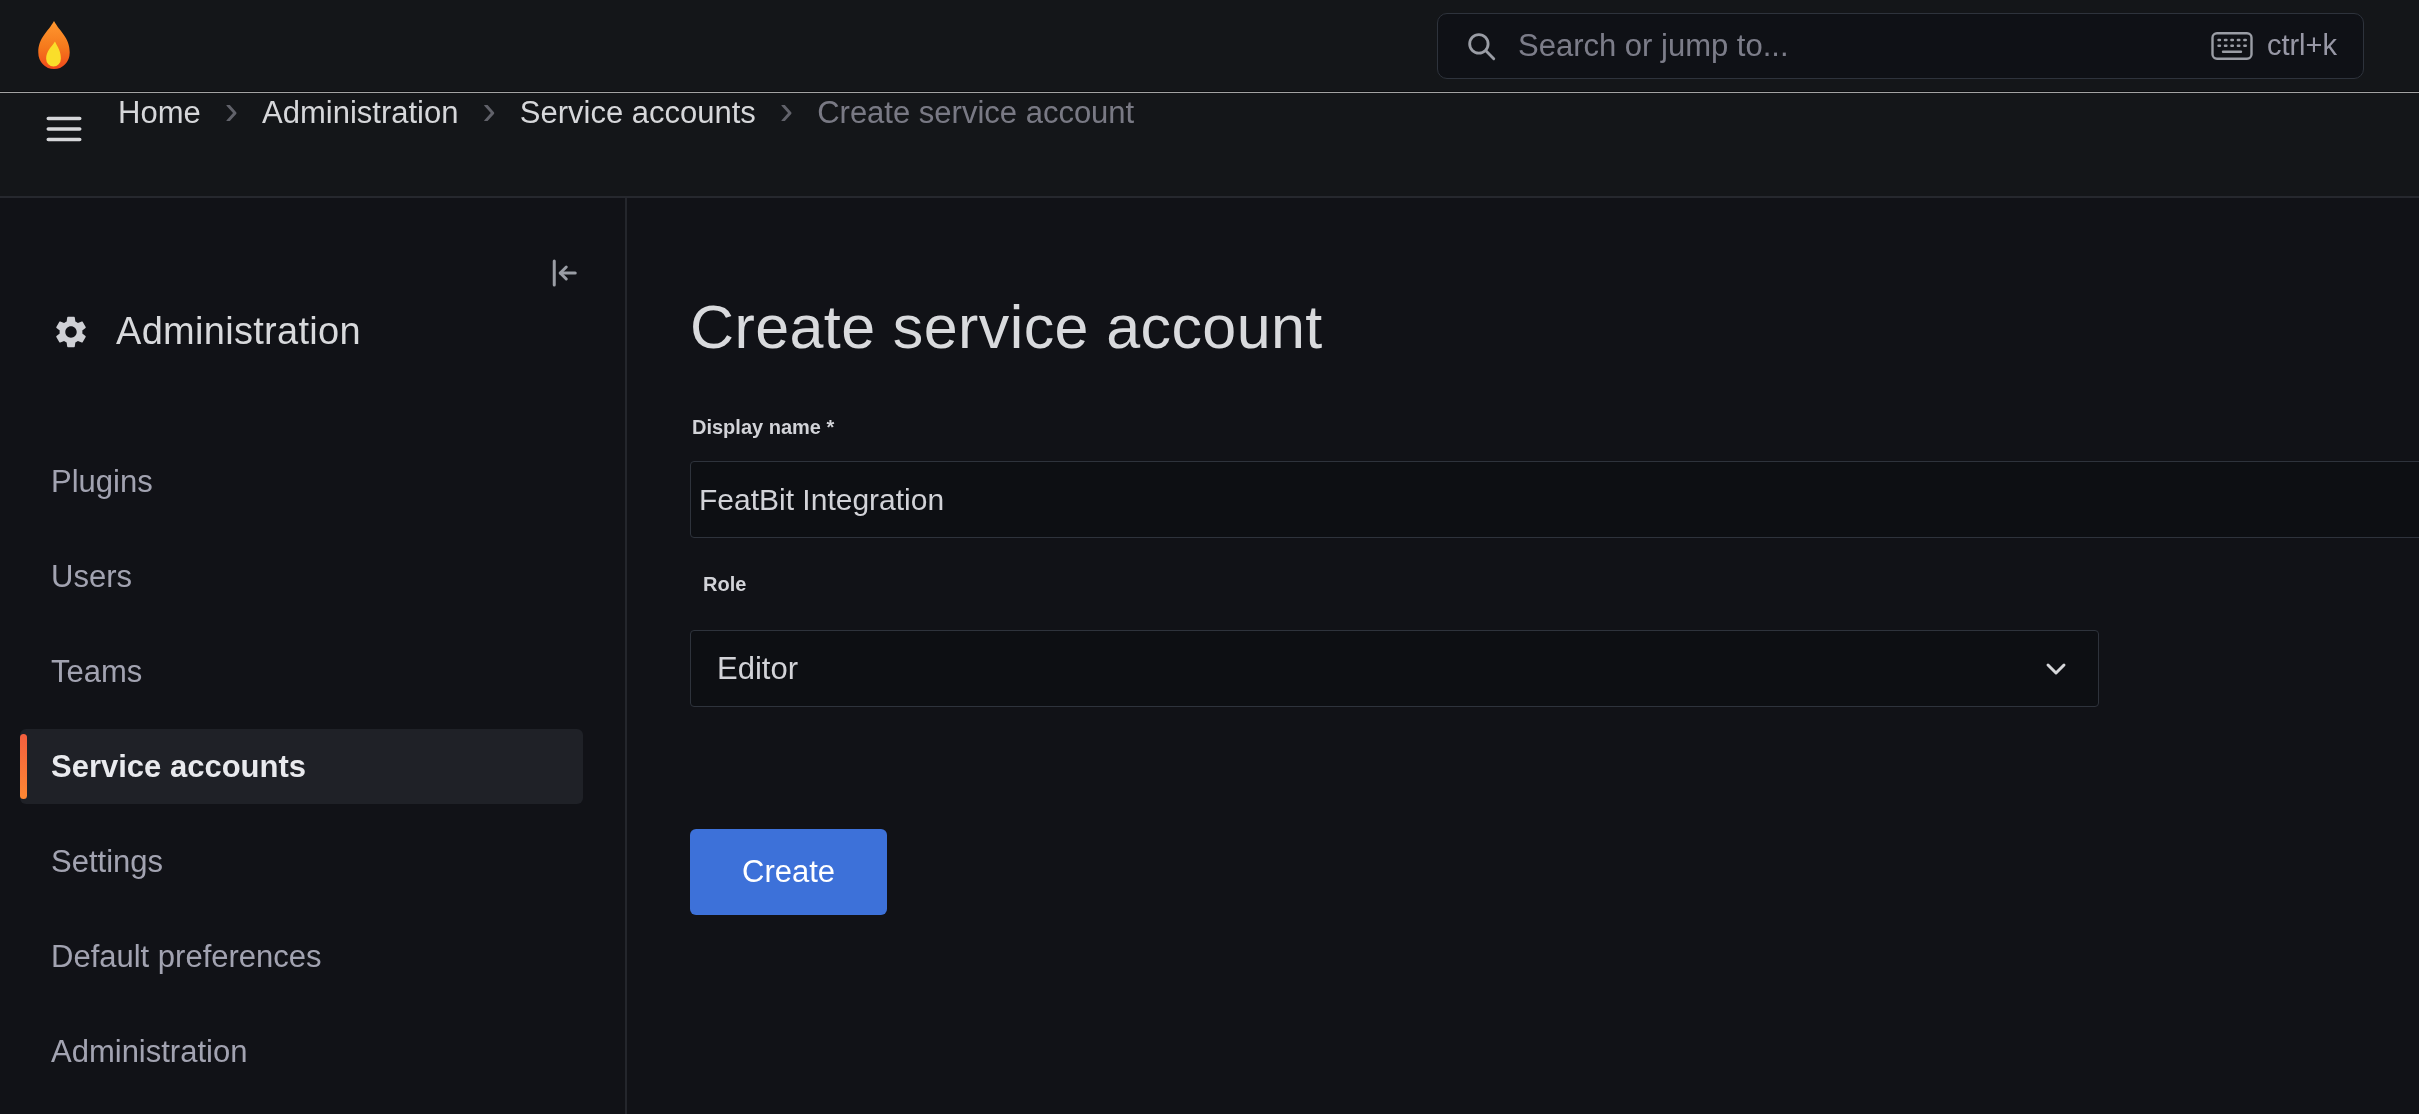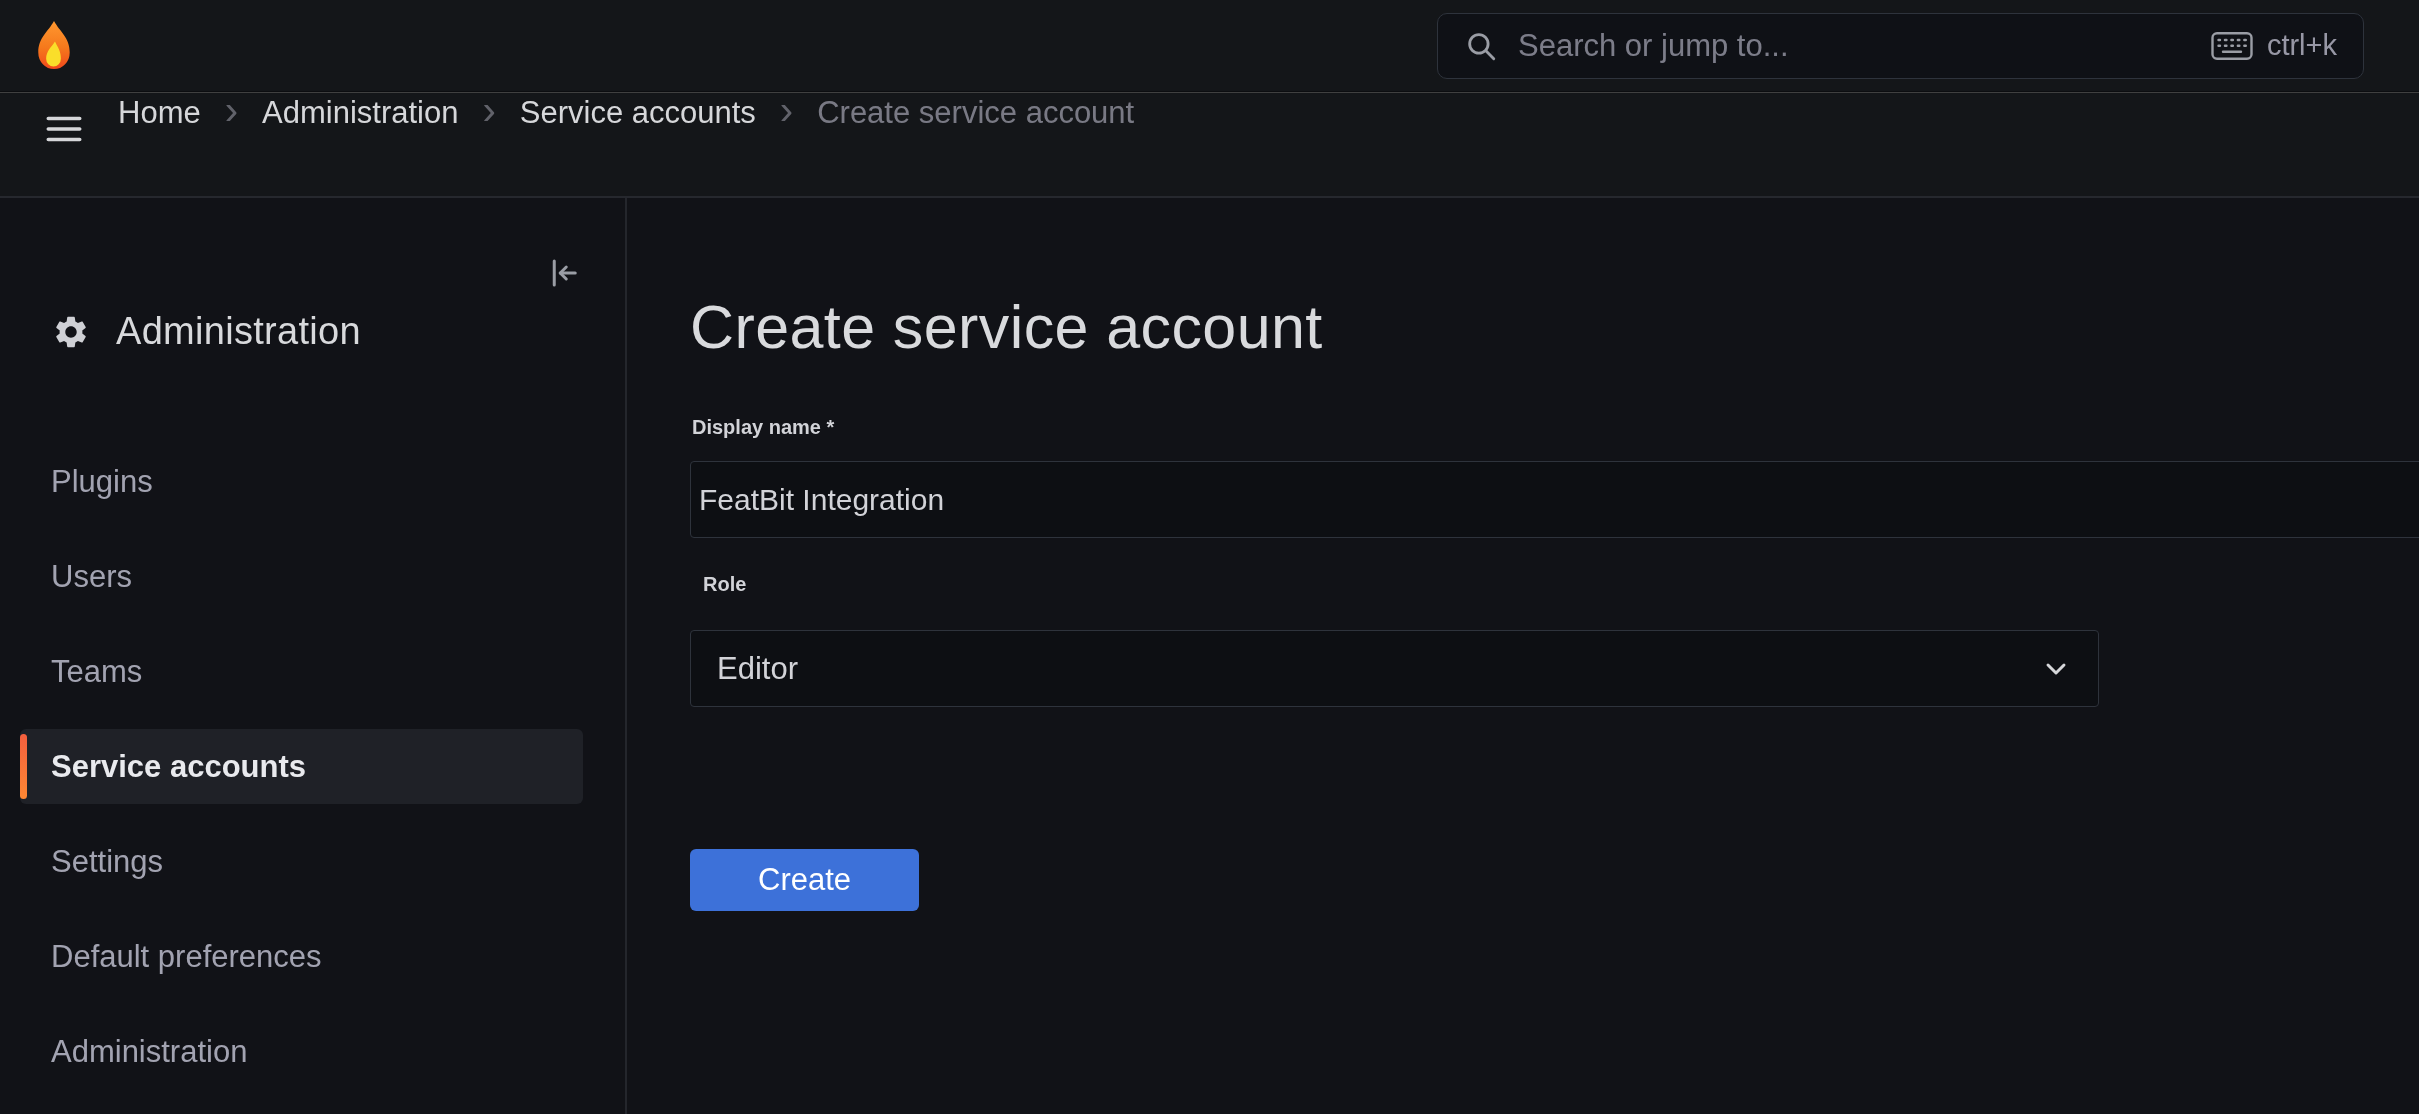--- a/index.html
+++ b/index.html
@@ -1,20 +1,20 @@
 <!DOCTYPE html>
 <html><head>
 <meta charset="utf-8">
 <style>
   * { margin:0; padding:0; box-sizing:border-box; }
   html,body { background:#0e0f13; }
   body { font-family:"Liberation Sans", sans-serif; }
 
   #app { position:relative; width:2419px; height:1114px; overflow:hidden;
-         background:#404040; color:#ccccdc; }
+         background:#a3a3a3; color:#ccccdc; }
 
   
   .topbar { position:absolute; top:0; left:0; width:100%; height:92px;
             background:#141619; border-bottom:1px solid #0c0d10;
             display:flex; align-items:center; padding:0 55px 0 26px; }
   .logo-btn { width:56px; height:60px; display:flex; align-items:center;
               justify-content:center; background:none; border:none; cursor:pointer; }
   .search-box { margin-left:auto; width:927px; height:66px; background:#0f1116;
                 border:1.5px solid #2e333c; border-radius:10px;
                 display:flex; align-items:center; padding:0 26px; gap:20px; }
@@ -66,24 +66,24 @@
   .label-display-name { top:218px; }
   .label-role { top:375px;margin-left:11px; }
   .text-input { position:absolute; top:263px; left:63px; width:1746px; height:77px;
                 background:#0d0f13; border:1.5px solid #2e333c; border-radius:4px;
                 color:#d2d3d8; font-size:30px; padding:0 8px; font-family:Liberation Sans, sans-serif;
                 outline:none; }
   .select-box { position:absolute; top:432px; left:63px; width:1409px; height:77px;
                 background:#0d0f13; border:1.5px solid #2e333c; border-radius:4px;
                 display:flex; align-items:center; justify-content:space-between;
                 padding:0 26px; font-size:31px; color:#d2d3d8; cursor:pointer; }
-  .create-btn { position:absolute; top:631px; left:63px; height:62px; padding:0 68px;
+  .create-btn { position:absolute; top:631px; left:63px; height:86px; padding:0 52px;
                 background:#3D71D9; border:none; border-radius:6px; color:#ffffff;
                 font-size:31px; font-weight:500; font-family:inherit; cursor:pointer;
-                display:flex; align-items:center;margin-top:20px; }
+                display:flex; align-items:center; }
 </style>
 </head>
 <body>
 
 <div id="app">
 
   <header class="topbar">
     <button class="logo-btn">
       <svg width="50" height="54" viewBox="0 0 100 110">
         <defs>

